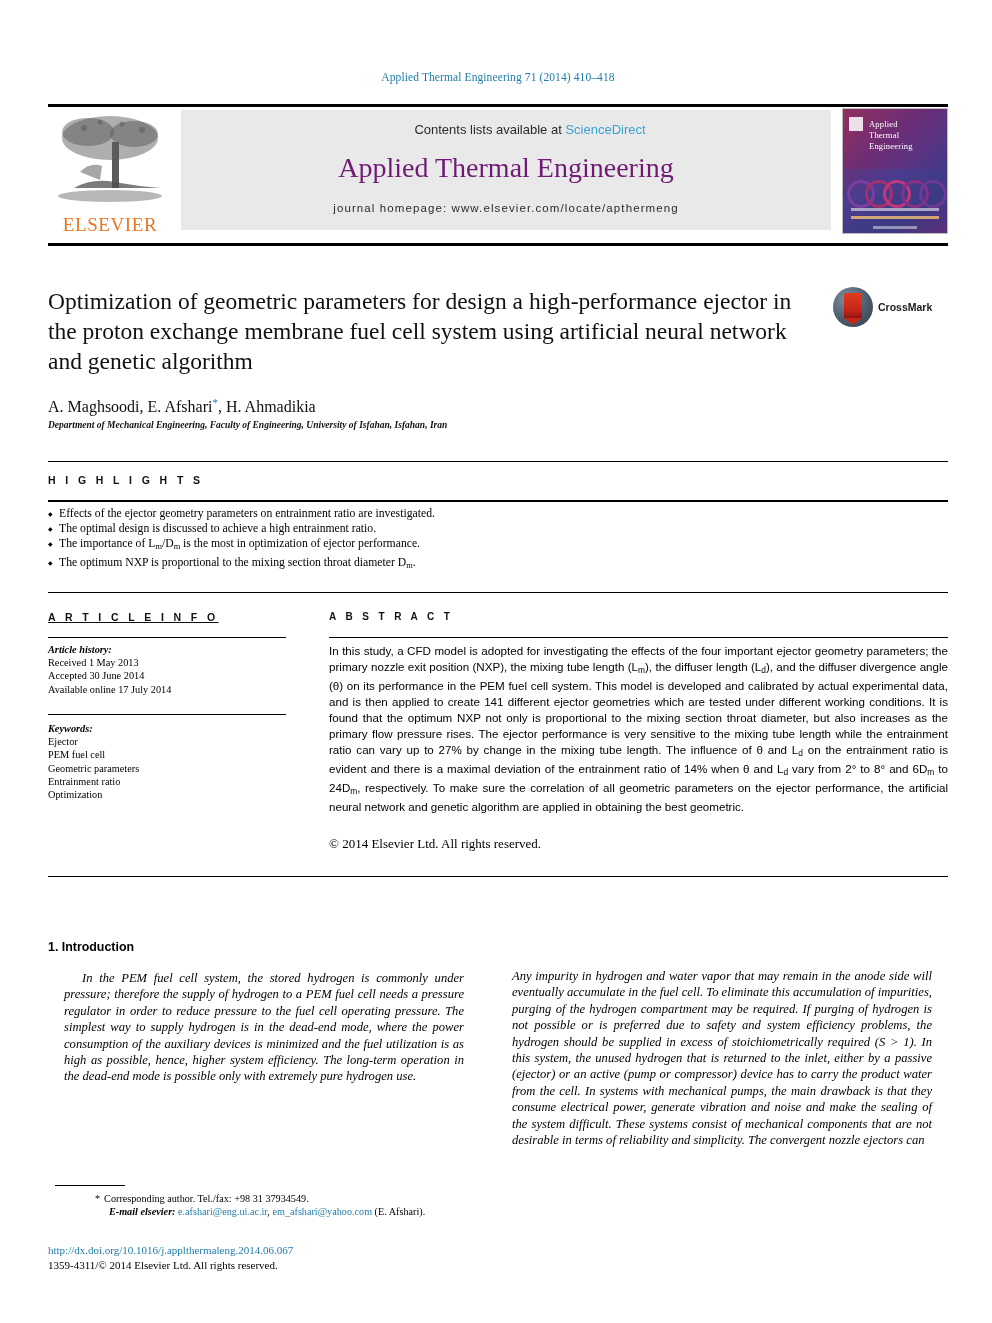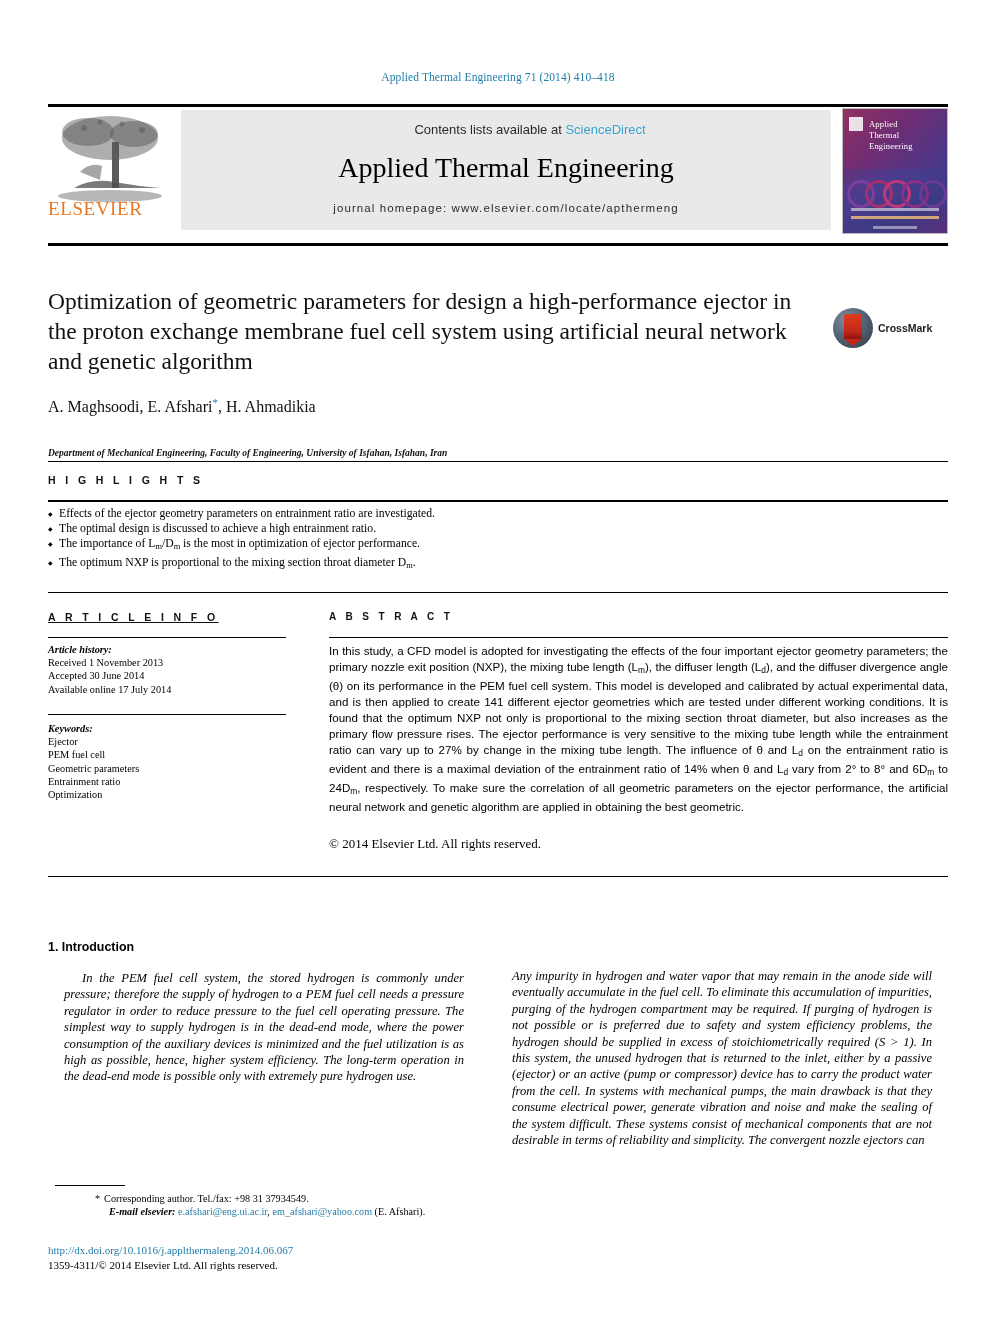--- a/index.html
+++ b/index.html
@@ -51,22 +51,23 @@
     width: 124px; height: 120px;
   }
   .els-tree {
     position: absolute;
     left: 6px; top: 2px;
     width: 112px; height: 92px;
     overflow: hidden;
   }
   .els-word {
     position: absolute;
-    left: 0; top: 88px;
+    left: 0; top: 104px;
     width: 124px;
+    text-align: center;
     font-family: "Liberation Serif", serif;
     font-size: 19px;
     letter-spacing: .6px;
     color: #e87722;
   }
   .masthead-center {
     position: absolute;
     left: 133px; top: 0;
     width: 650px; height: 120px;
     background: #e9e9e9;
@@ -84,21 +85,21 @@
   .contents-line .sd {
     color: #3aa3d0;
   }
   .journal-name {
     position: absolute;
     left: 0; top: 42px;
     width: 100%;
     text-align: center;
     font-family: "Liberation Serif", serif;
     font-size: 28px;
-    color: #000000;
+    color: #701a75;
   }
   .homepage-line {
     position: absolute;
     left: 0; top: 92px;
     width: 100%;
     text-align: center;
     font-family: "Liberation Sans", sans-serif;
     font-size: 11.5px;
     letter-spacing: 1.1px;
     color: #2b2b2b;
@@ -173,21 +174,21 @@
     position: absolute;
     left: 48px; top: 286px;
     width: 760px;
     font-family: "Liberation Serif", serif;
     font-size: 23.5px;
     line-height: 30px;
     color: #111;
   }
   .crossmark {
     position: absolute;
-    left: 833px; top: 308px;
+    left: 833px; top: 287px;
     width: 110px; height: 40px;
   }
   .cm-circle {
     position: absolute;
     left: 0; top: 0;
     width: 40px; height: 40px;
     border-radius: 50%;
     background: radial-gradient(circle at 34% 30%, #7d8ea0 0%, #4d5c6c 55%, #2f3b48 100%);
   }
   .cm-book {
@@ -225,21 +226,20 @@
     color: #1f7ca8;
   }
   .affiliation {
     position: absolute;
     left: 48px; top: 420px;
     font-family: "Liberation Serif", serif;
     font-style: italic;
     font-weight: bold;
     font-size: 9.5px;
     color: #111;
-    margin-top: 28px;
   }
 
   
   .hl-rule-top {
     position: absolute;
     left: 48px; top: 461px;
     width: 900px; height: 1px;
     background: #000;
   }
   .hl-head {
@@ -511,21 +511,21 @@
     <div>The optimal design is discussed to achieve a high entrainment ratio.</div>
     <div>The importance of L<sub class="sub">m</sub>/D<sub class="sub">m</sub> is the most in optimization of ejector performance.</div>
     <div>The optimum NXP is proportional to the mixing section throat diameter D<sub class="sub">m</sub>.</div>
   </div>
   <div class="hl-rule-bot"></div>
 
   <div class="ai-head">A R T I C L E  I N F O</div>
   <div class="ai-rule"></div>
   <div class="ai-block">
     <div class="lbl">Article history:</div>
-    <div>Received 1 November 2013</div>
+    <div>Received 1 May 2013</div>
     <div>Accepted 30 June 2014</div>
     <div>Available online 17 July 2014</div>
   </div>
   <div class="ai-rule2"></div>
   <div class="kw-block">
     <div class="lbl">Keywords:</div>
     <div>Ejector</div>
     <div>PEM fuel cell</div>
     <div>Geometric parameters</div>
     <div>Entrainment ratio</div>

